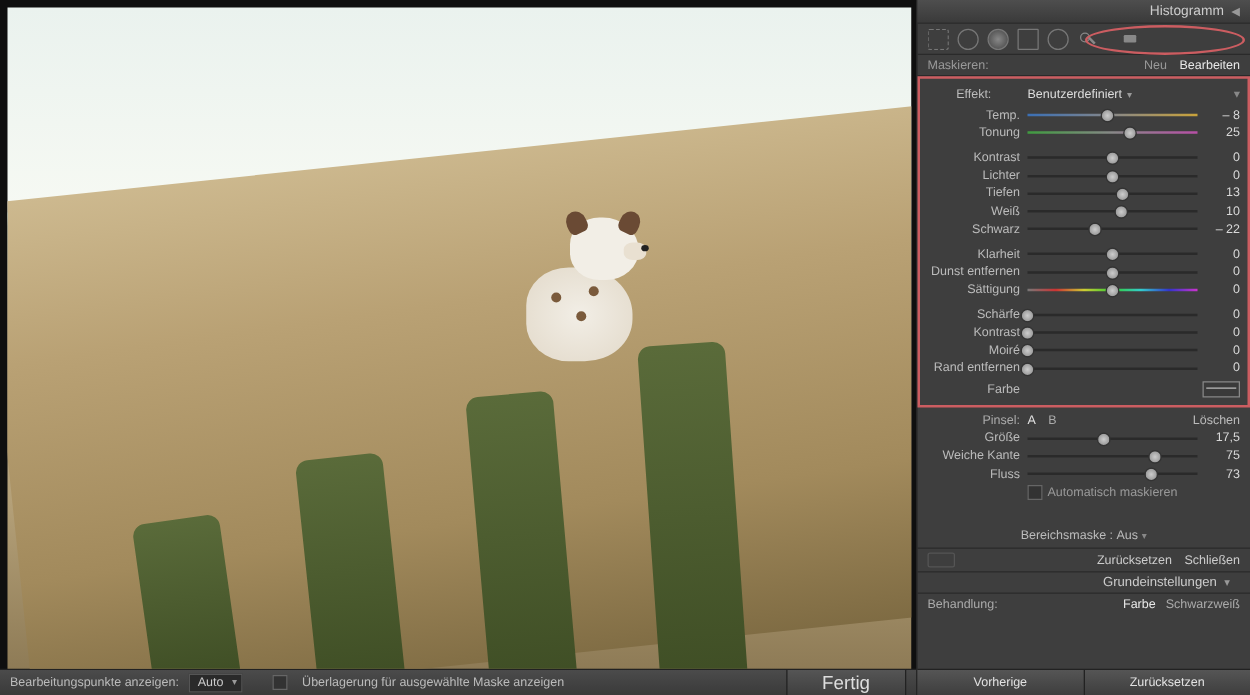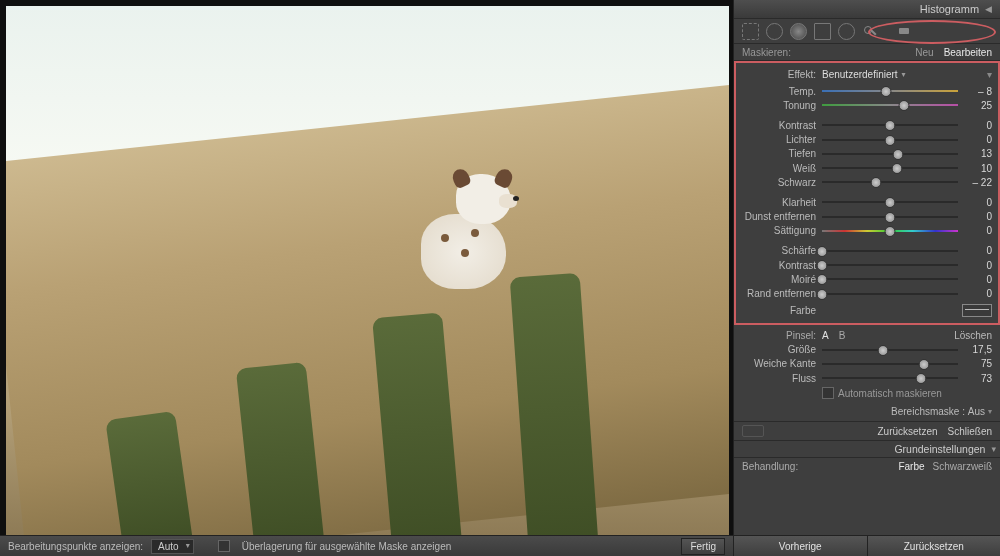--- a/index.html
+++ b/index.html
@@ -21,21 +21,21 @@
   .dog .ear.l{left:42px;transform:rotate(-25deg)}
   .dog .ear.r{left:85px;transform:rotate(25deg)}
   .dog .snout{position:absolute;top:40px;left:88px;width:18px;height:14px;background:#e9e0d1;border-radius:40%}
   .dog .nose{position:absolute;top:42px;left:102px;width:6px;height:5px;background:#222;border-radius:50%}
   .dog .spot{position:absolute;width:8px;height:8px;background:#7a5a3b;border-radius:50%}
   .bottombar{height:20px;background:linear-gradient(#4b4b4b,#3a3a3a);display:flex;align-items:center;padding:0 8px;gap:8px;border-top:1px solid #222;font-size:10px;color:#bbb}
   .bottombar .spacer{flex:1}
   .select-mini{background:#2a2a2a;border:1px solid #555;color:#ccc;padding:1px 14px 1px 6px;position:relative;font-size:10px}
   .select-mini::after{content:"▾";position:absolute;right:3px;top:1px;font-size:8px;color:#999}
   .chk{width:10px;height:10px;border:1px solid #666;display:inline-block;background:#333;vertical-align:middle;margin-right:4px}
-  .btn{background:linear-gradient(#555,#3e3e3e);border:1px solid #222;color:#ddd;padding:2px 8px;font-size:10px}
+  .btn{background:linear-gradient(#555,#3e3e3e);border:1px solid #222;color:#ddd;padding:2px 28px;font-size:15px}
   .right{width:266px;background:#3e3e3e;display:flex;flex-direction:column;border-left:1px solid #222}
   .panel-header{height:18px;background:linear-gradient(#4e4e4e,#3a3a3a);display:flex;align-items:center;justify-content:flex-end;padding:0 8px;font-size:11px;color:#ccc;border-bottom:1px solid #2a2a2a}
   .panel-header .tri{margin-left:6px;font-size:9px;color:#999}
   .toolstrip{height:24px;display:flex;align-items:center;gap:7px;padding:0 8px;border-bottom:1px solid #2a2a2a;position:relative}
   .tool{width:15px;height:15px;border:1px solid #777;border-radius:2px}
   .tool.circle{border-radius:50%}
   .tool.dot{border-radius:50%;background:radial-gradient(#888,#444)}
   .tool.rect{border-radius:1px}
   .tool.brush{border:none;position:relative}
   .tool.brush::before{content:"";position:absolute;left:2px;top:2px;width:6px;height:6px;border:1px solid #888;border-radius:50%}
@@ -49,41 +49,41 @@
   .row .lbl{width:74px;text-align:right;color:#bbb;font-size:10px;white-space:nowrap}
   .row .val{width:28px;text-align:right;color:#d8d8d8;font-size:10px}
   .slider{flex:1;height:10px;position:relative}
   .track{position:absolute;top:4px;left:0;right:0;height:2px;background:#2a2a2a}
   .track.temp{background:linear-gradient(90deg,#3a6fb5,#888,#c9a23a)}
   .track.tint{background:linear-gradient(90deg,#3f9b3f,#888,#b74fa6)}
   .track.sat{background:linear-gradient(90deg,#777,#c33,#cc3,#3c3,#3cc,#33c,#c3c)}
   .knob{position:absolute;top:0;width:9px;height:9px;background:radial-gradient(#ccc,#888);border-radius:50%;border:1px solid #333;transform:translateX(-50%)}
   .sep{height:6px}
   .effect-head{display:flex;align-items:center;padding:0 0 4px 0}
-  .effect-head .ttl{width:74px;text-align:right;padding-right:6px;color:#bbb}
+  .effect-head .ttl{width:74px;text-align:center;padding-right:6px;color:#bbb}
   .effect-head .preset{color:#ddd;font-size:10px}
   .effect-head .presettri{font-size:8px;margin-left:4px;color:#999}
   .effect-head .spacer{flex:1}
   .effect-head .disclose{color:#888;font-size:10px}
   .farbe-row{display:flex;align-items:center;height:16px;padding-top:2px}
   .farbe-row .lbl{width:74px;text-align:right;padding-right:6px;color:#bbb}
   .swatch{width:28px;height:11px;border:1px solid #888;background:#3a3a3a;position:relative;margin-left:auto}
   .swatch::after{content:"";position:absolute;left:2px;top:4px;right:2px;height:0;border-top:1px solid #bbb}
   .brush-panel{padding:4px 8px 2px 8px}
   .ab-row{display:flex;align-items:center;font-size:10px;color:#aaa;height:14px}
   .ab-row .lbl{width:74px;text-align:right;padding-right:6px}
   .ab-row .ab{color:#e2e2e2;margin-right:10px}
   .ab-row .spacer{flex:1}
   .ab-row .del{color:#bbb}
   .automask{display:flex;align-items:center;font-size:10px;color:#999;padding:2px 0 2px 80px}
-  .rangemask{display:flex;align-items:center;justify-content:flex-end;font-size:10px;color:#bbb;height:16px;margin-top:2px}
+  .rangemask{display:flex;align-items:center;justify-content:center;font-size:10px;color:#bbb;height:16px;margin-top:18px}
   .rangemask .tri{font-size:8px;margin-left:3px;color:#888}
   .reset-row{display:flex;align-items:center;justify-content:flex-end;gap:10px;height:18px;padding:0 8px;font-size:10px;color:#ccc;border-top:1px solid #2a2a2a;border-bottom:1px solid #2a2a2a}
   .reset-row .sw{width:20px;height:10px;border:1px solid #555;border-radius:2px;margin-right:auto}
-  .sub-header{height:16px;display:flex;align-items:center;justify-content:flex-end;padding:0 4px;font-size:10.5px;color:#ccc;border-bottom:1px solid #2a2a2a}
+  .sub-header{height:16px;display:flex;align-items:center;justify-content:flex-end;padding:0 16px;font-size:10.5px;color:#ccc;border-bottom:1px solid #2a2a2a}
   .sub-header .tri{margin-left:6px;font-size:9px;color:#999}
   .treat{display:flex;align-items:center;height:16px;padding:0 8px;font-size:10px;color:#aaa}
   .treat .spacer{flex:1}
   .treat .sel{color:#e8e8e8}
   .btnrow{display:flex;height:20px;border-top:1px solid #222;margin-top:auto}
   .btnrow .b{flex:1;display:flex;align-items:center;justify-content:center;background:linear-gradient(#555,#3e3e3e);color:#e2e2e2;font-size:10px;border-right:1px solid #222}
   .btnrow .b:last-child{border-right:none}
   .slider-brush{position:absolute;top:9px;left:62%;width:10px;height:6px;background:#888;border-radius:1px}
 </style>
 </head>

